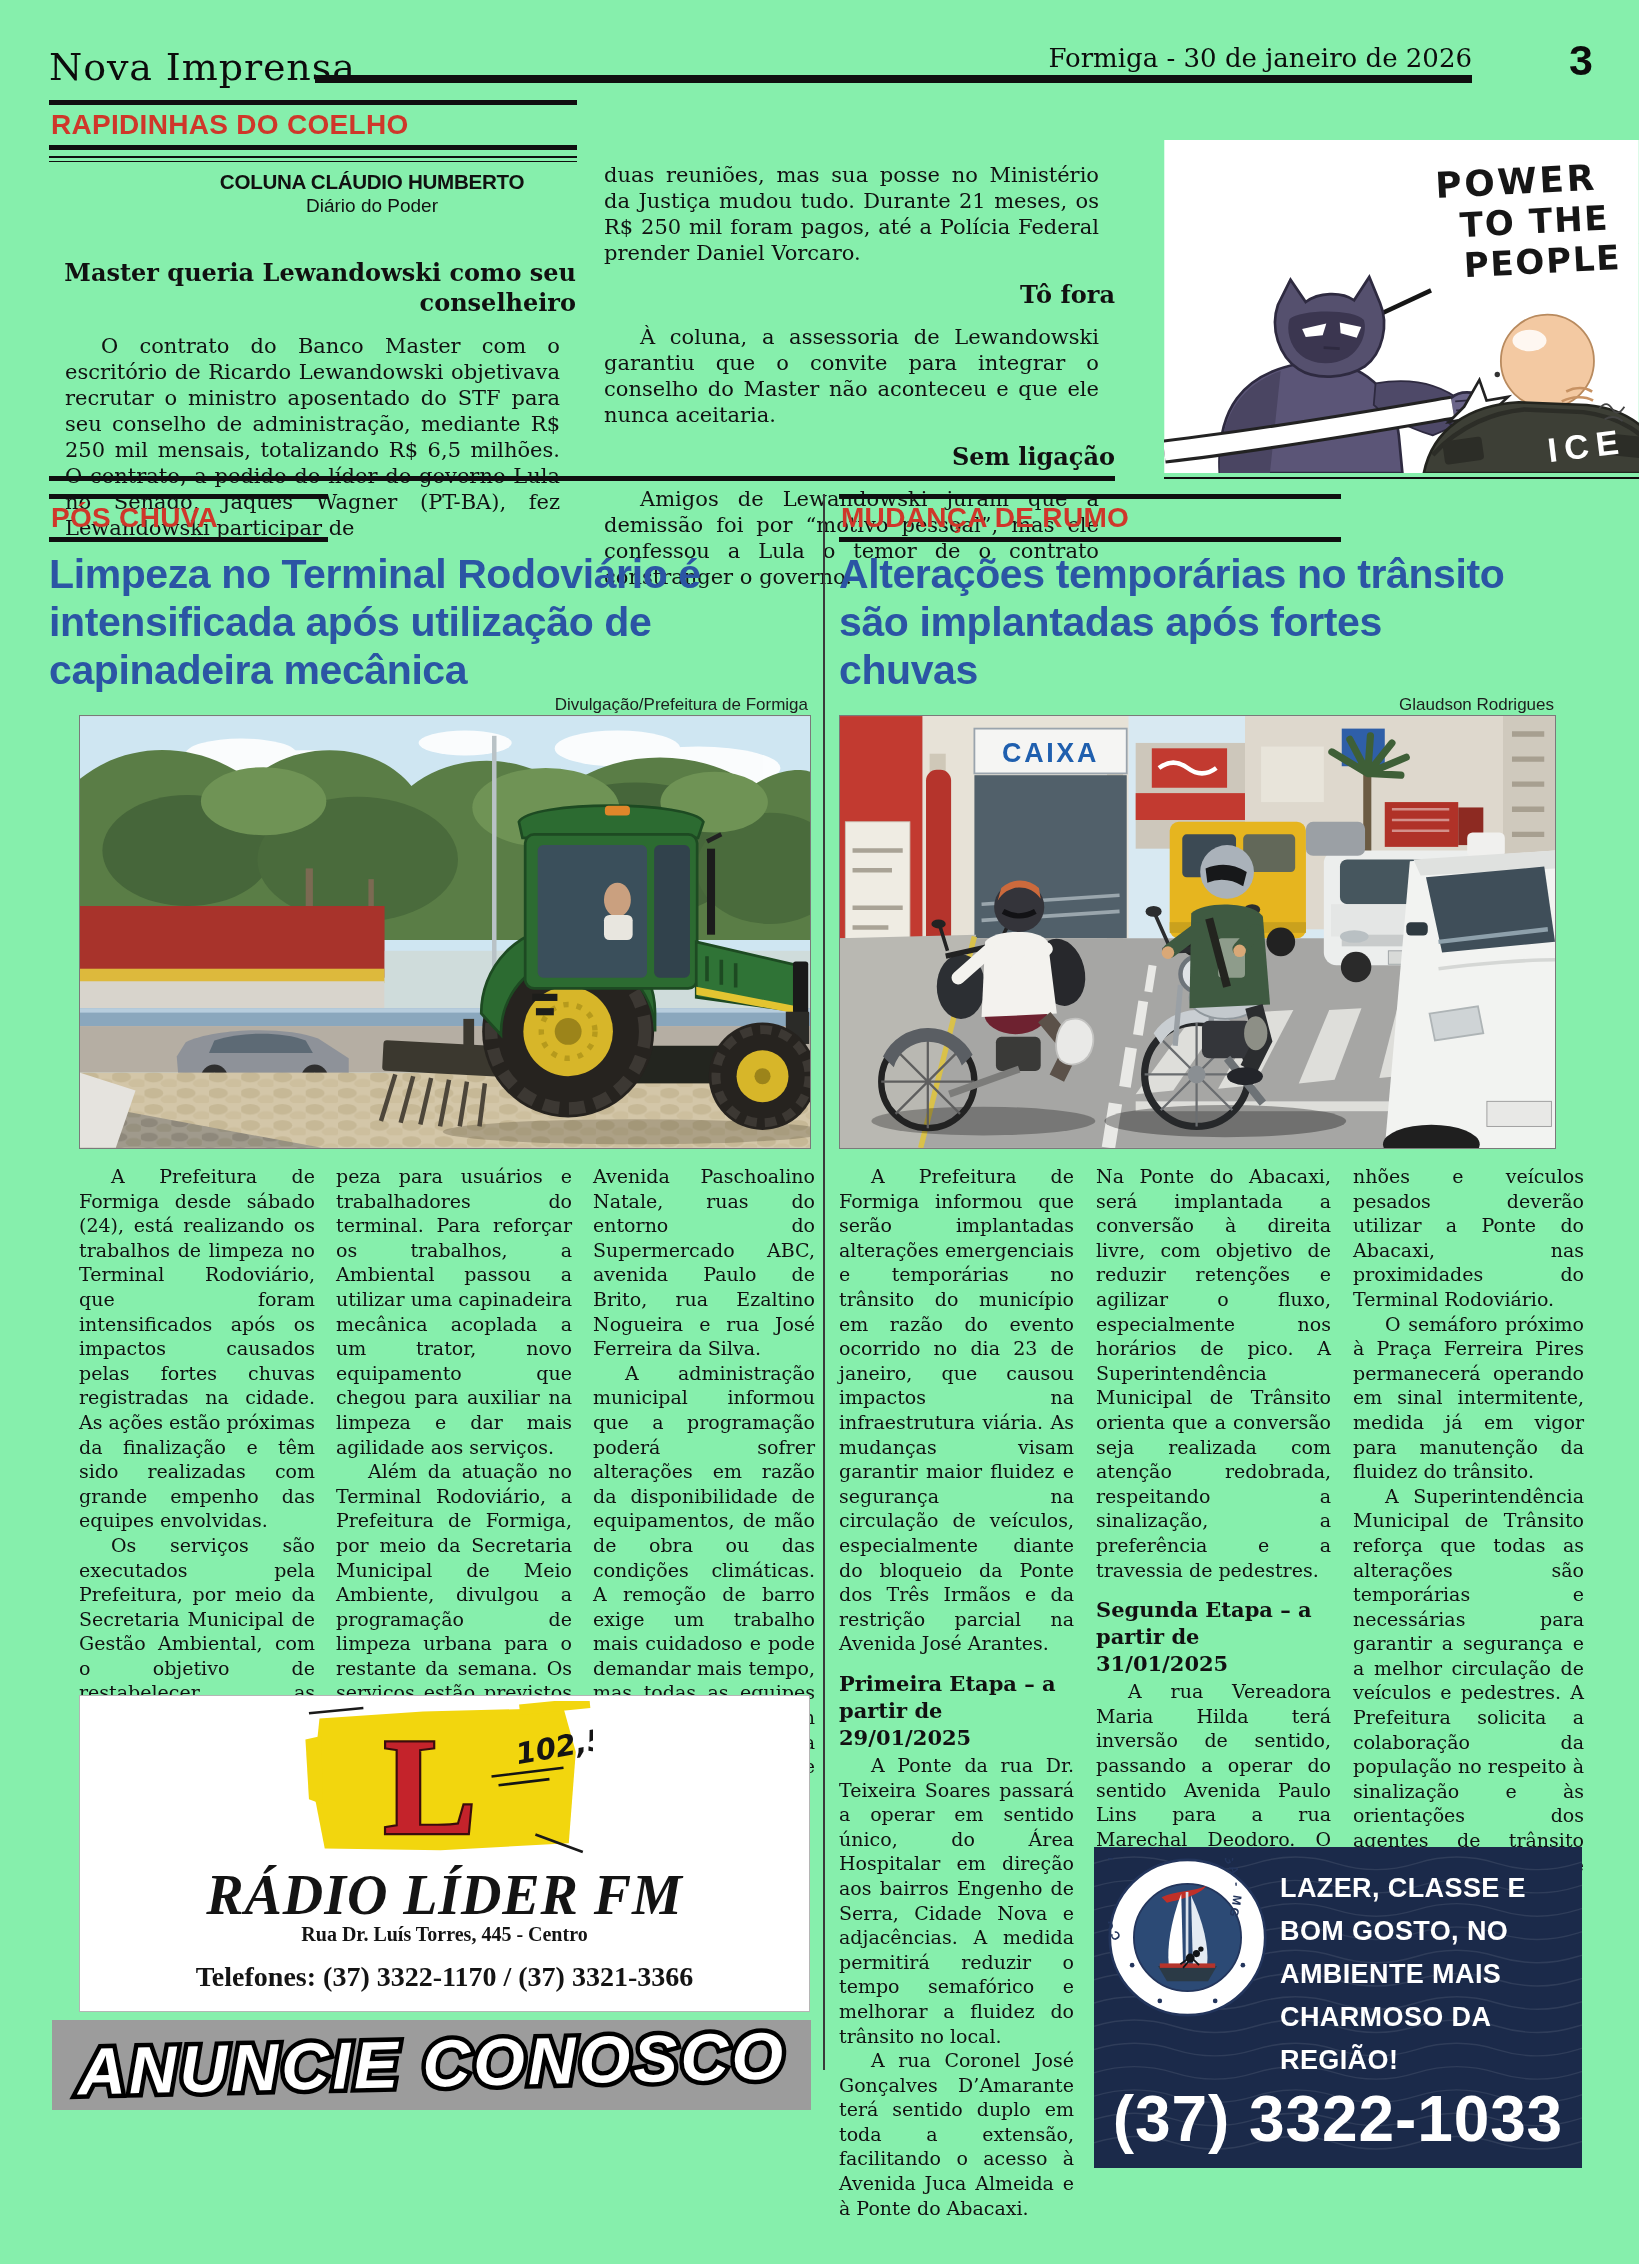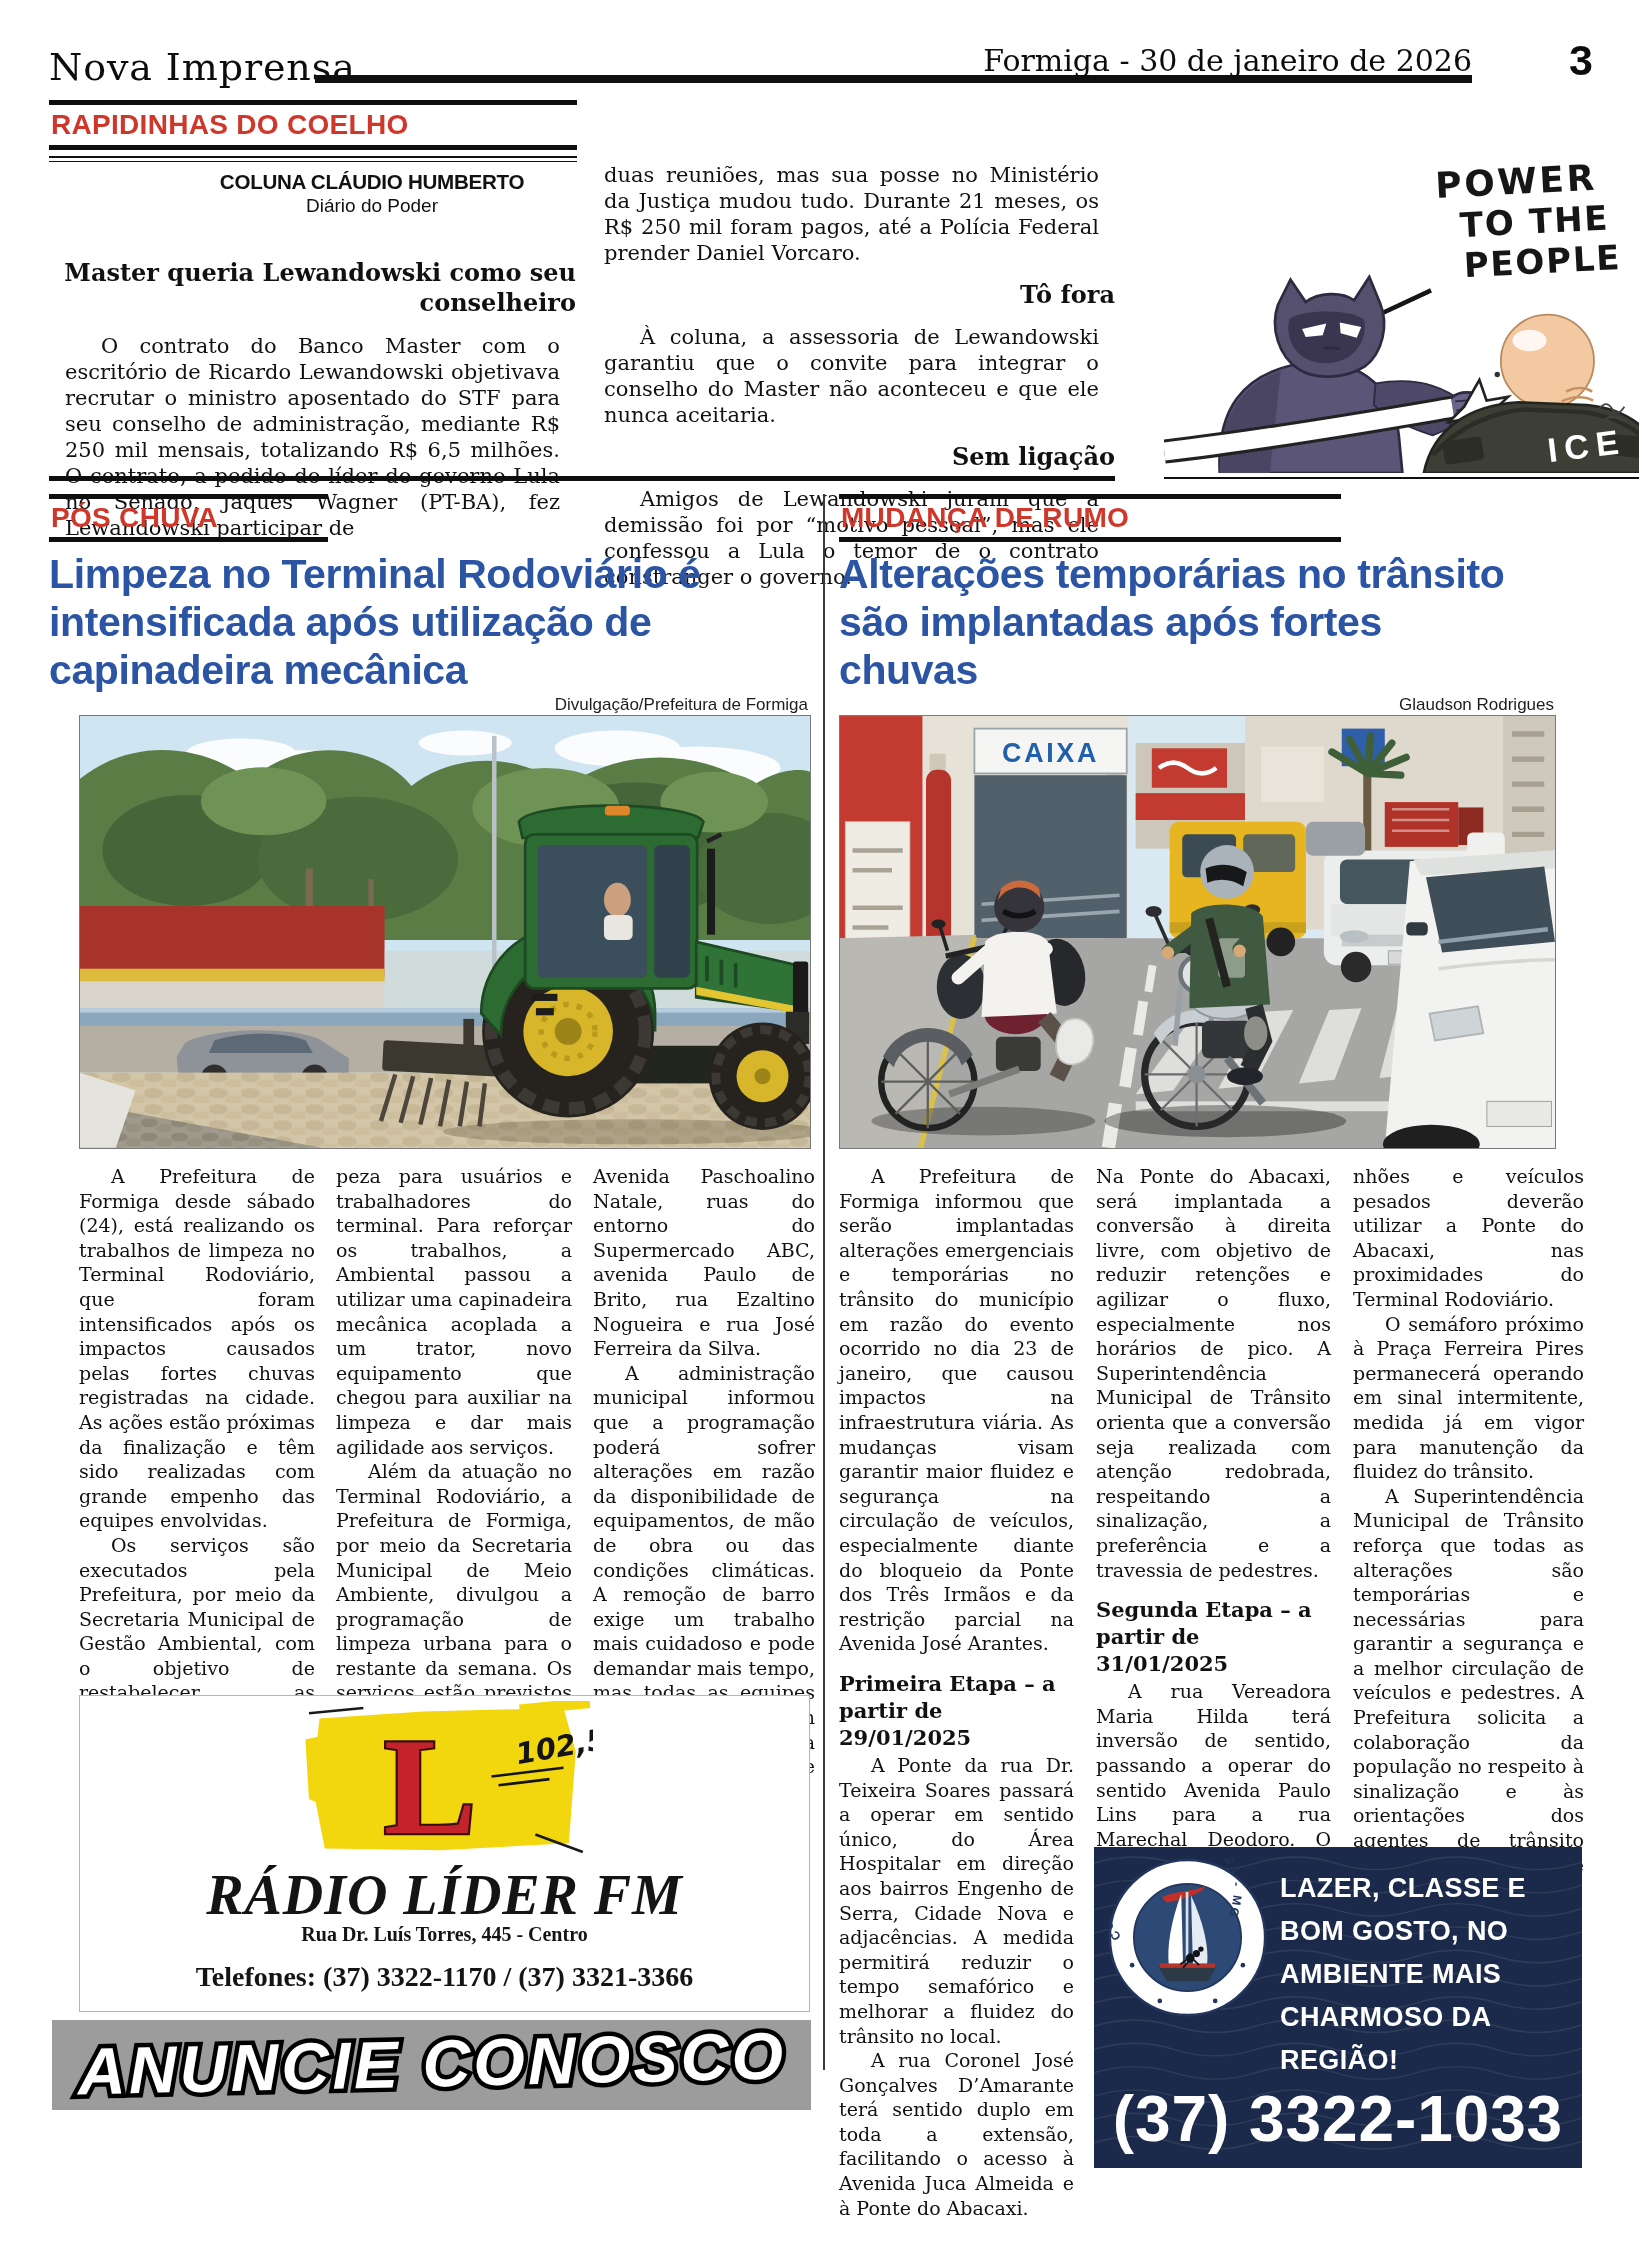--- a/index.html
+++ b/index.html
@@ -1,21 +1,21 @@
 <!DOCTYPE html>
 <html style="font-size:14.3px"><head>
 <meta charset="utf-8">
 <style>
   html,body{margin:0;padding:0;background:#e9e9e9}
-  .page{position:relative;width:1640px;height:2264px;background:#ffffff;overflow:hidden;
+  .page{position:relative;width:1640px;height:2264px;background:#86efac;overflow:hidden;
         font-family:"DejaVu Serif",serif;color:#111}
   .abs{position:absolute}
   .rule{background:#0f0f0f}
   .masthead{font-family:"DejaVu Serif",serif;font-size:38px;letter-spacing:0.9px;color:#0c0c0c}
-  .edition-date{font-family:"DejaVu Serif",serif;font-size:30px;text-align:right;color:#0c0c0c}
+  .edition-date{font-family:"DejaVu Serif",serif;font-size:26px;text-align:right;color:#0c0c0c}
   .page-num{font-family:"Liberation Sans",sans-serif;font-weight:bold;font-size:43px;color:#0c0c0c}
   .kicker{font-family:"Liberation Sans",sans-serif;font-weight:bold;font-size:28px;color:#cf372a;letter-spacing:0.3px}
   .headline{font-family:"Liberation Sans",sans-serif;font-weight:bold;color:#2b55a4;font-size:41px;line-height:48px;letter-spacing:-0.4px}
   .credit{font-family:"Liberation Sans",sans-serif;font-size:17px;color:#1d1d1d;text-align:right}
   .byline{font-family:"Liberation Sans",sans-serif;font-weight:bold;font-size:20.6px;letter-spacing:-0.3px;text-align:center}
   .byline-sub{font-family:"Liberation Sans",sans-serif;font-size:19px;text-align:center}
   .coelho-col{font-size:21px;line-height:26px;text-align:justify}
   .coelho-col p{margin:16px;text-indent:36px}
   .coelho-col p.cont{text-indent:0}
   .coelho-head{font-weight:bold;text-align:right;font-size:24px;margin:14.3px 0 1.8px 0}

